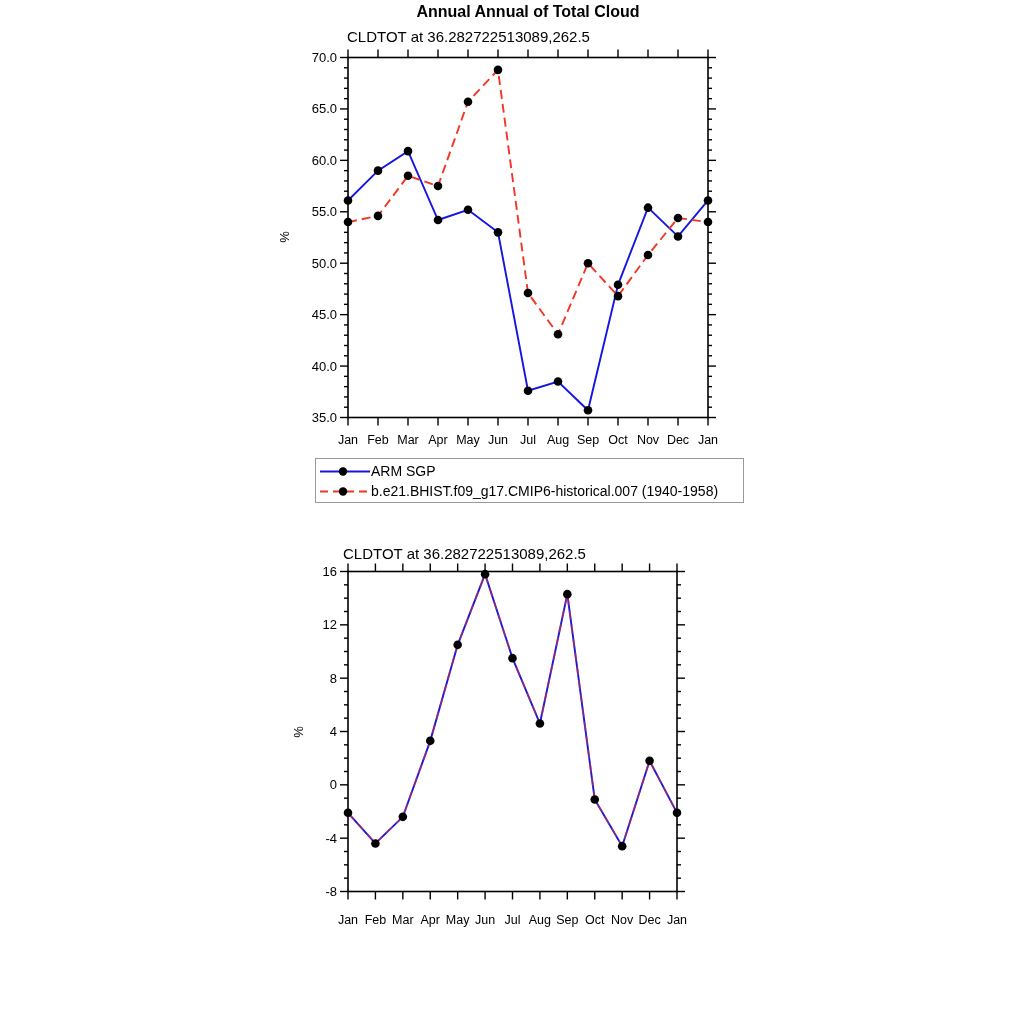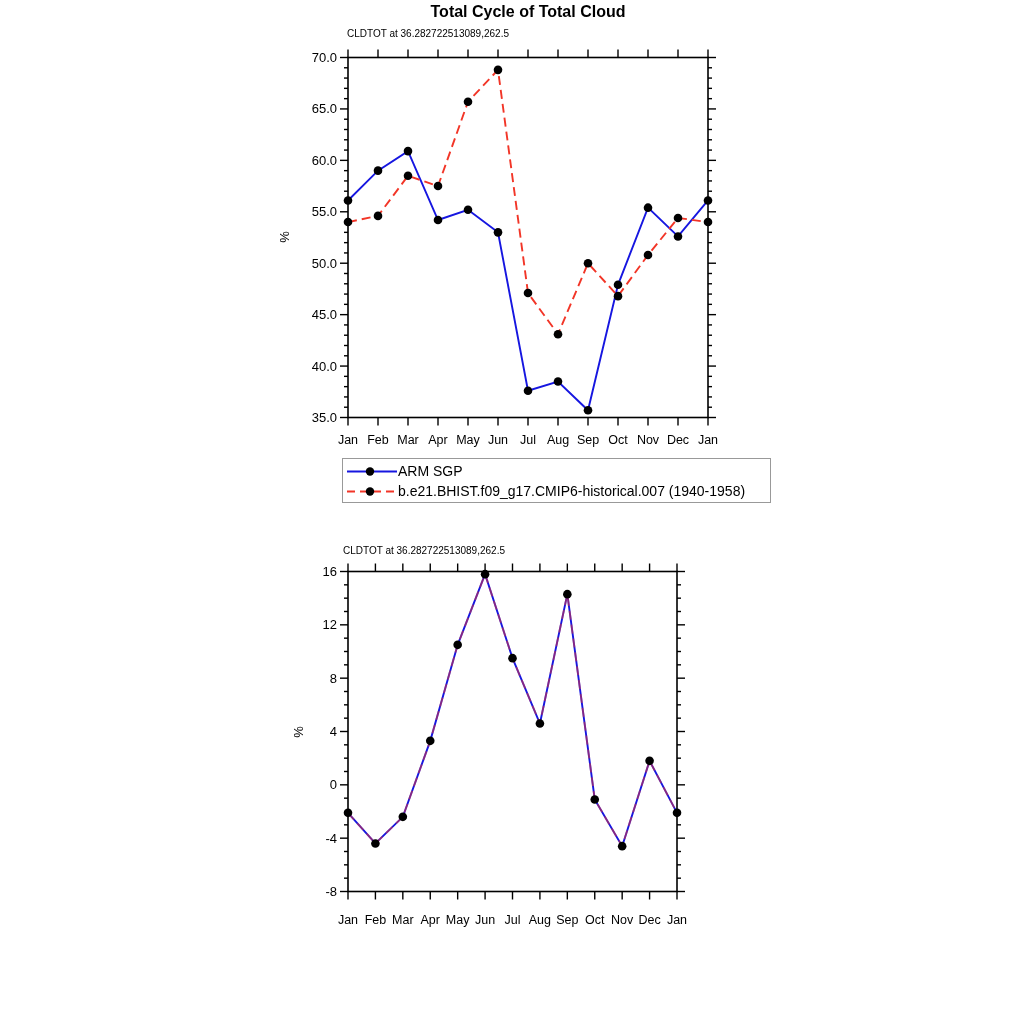--- a/index.html
+++ b/index.html
@@ -2,26 +2,26 @@
 <html><head>
 <meta charset="utf-8">
 <style>
   html,body{margin:0;padding:0;background:#fff;}
   #canvas{position:relative;width:1024px;height:1024px;background:#fff;
           font-family:"Liberation Sans", sans-serif;color:#000;overflow:hidden;}
   #plot-svg{position:absolute;left:0;top:0;}
   .title{position:absolute;text-align:center;font-weight:bold;white-space:nowrap;}
   #title-top{left:178px;top:3px;width:700px;font-size:16px;}
   #title-bottom{left:143px;top:517px;width:700px;font-size:15.5px;}
-  .subtitle{position:absolute;font-size:10px;white-space:nowrap;}
+  .subtitle{position:absolute;font-size:15px;white-space:nowrap;}
   #subtitle-top{left:347px;top:28px;}
   #subtitle-bottom{left:343px;top:545px;}
   #legend-box{position:absolute;left:315px;top:458px;width:429px;height:45px;
       border:1px solid #999;box-sizing:border-box;display:flex;flex-direction:column;
-      justify-content:space-around;padding:2px 2px 2px 3px;background:#fff;margin-left:27px;}
+      justify-content:space-around;padding:2px 2px 2px 3px;background:#fff;}
   .legend-row{display:flex;align-items:center;height:20px;}
   .legend-sample{flex:0 0 52px;}
   .legend-label{font-size:14px;white-space:nowrap;line-height:20px;}
 </style>
 </head>
 <body>
 
 <div id="canvas">
 
   <svg id="plot-svg" width="1024" height="1024">
@@ -300,21 +300,21 @@
           <circle cx="539.9166666666666" cy="723.5" r="4.3" fill="#000000"></circle>
           <circle cx="567.3333333333334" cy="594.1666666666666" r="4.3" fill="#000000"></circle>
           <circle cx="594.75" cy="799.5" r="4.3" fill="#000000"></circle>
           <circle cx="622.1666666666667" cy="846.1666666666667" r="4.3" fill="#000000"></circle>
           <circle cx="649.5833333333333" cy="760.8333333333334" r="4.3" fill="#000000"></circle>
           <circle cx="677" cy="812.8333333333334" r="4.3" fill="#000000"></circle>
         </g>
       </g>
     </svg>
 
-  <div class="title" id="title-top">Total Cycle of Total Cloud</div>
+  <div class="title" id="title-top">Annual Annual of Total Cloud</div>
   <div class="subtitle" id="subtitle-top">CLDTOT at 36.282722513089,262.5</div>
 
   <div id="legend-box">
     <div class="legend-row">
       <svg class="legend-sample" width="52" height="11">
         <line x1="1" y1="5.5" x2="51" y2="5.5" stroke-width="1.9" stroke="#1616e0"></line>
         <circle cx="24" cy="5.5" r="4.2" fill="#000000"></circle>
       </svg>
       <span class="legend-label">ARM SGP</span>
     </div>

